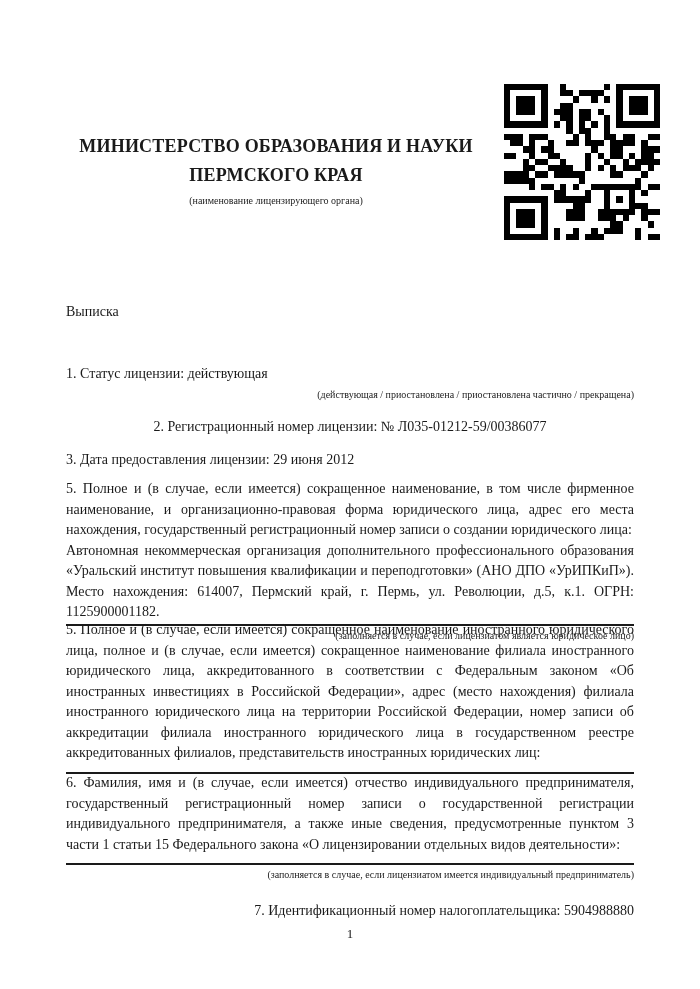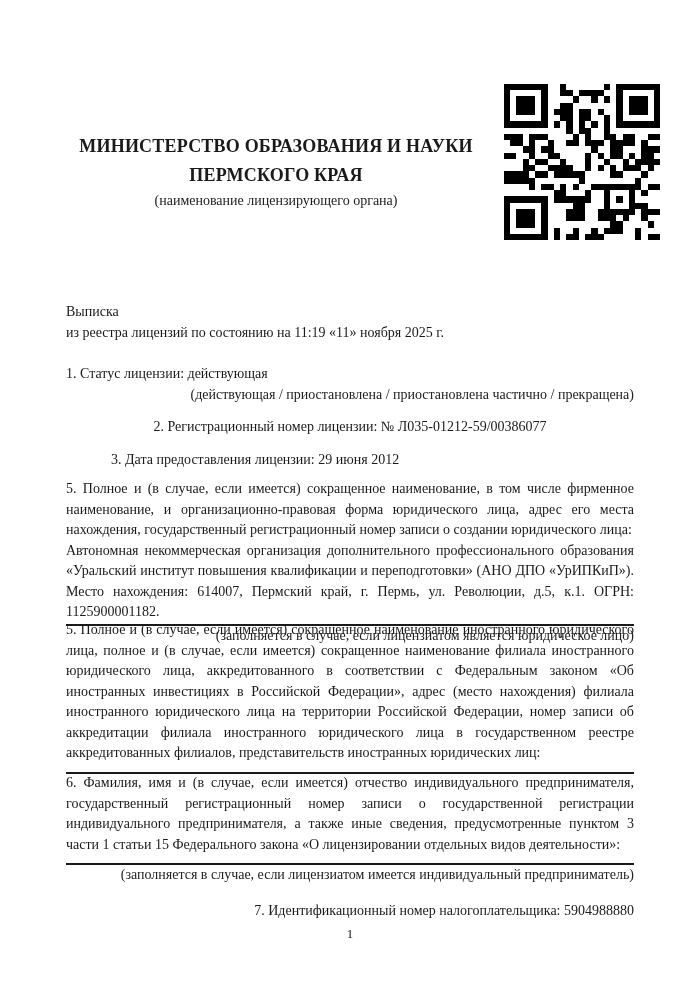--- a/index.html
+++ b/index.html
@@ -16,35 +16,35 @@
   
   .header-left{
     top:132px;left:66px;width:420px;
     text-align:center;
   }
   .ministry-name{
     font-weight:bold;font-size:18px;line-height:29px;
     letter-spacing:0.2px;
   }
   .small-caption{
-    font-size:14px;line-height:13px;color:#222;
+    font-size:10px;line-height:13px;color:#222;
   }
   .header-left .small-caption{margin-top:4px;}
   .qr-box{top:84px;left:504px;width:156px;height:156px;}
   .qr-box svg{width:100%;height:100%;display:block;}
   
   .doc-title{
     top:302px;left:66px;width:568px;
     text-align:left;font-size:14px;line-height:20.5px;
   }
   
   .sec{left:66px;width:568px;font-size:14px;line-height:20.5px;}
   .sec-1{top:364px;}
   .sec-2{top:417px;text-align:center;}
-  .sec-3{top:450px;margin-left:45px;}
+  .sec-3{top:450px;}
   .sec-4{top:479px;}
   .sec-5{top:620px;}
   .sec-6{top:773px;}
   .sec-7{top:901px;text-align:right;}
   .para{text-align:justify;}
   .center-cap{text-align:right;margin-top:3px;}
   .fill-rule{
     border:0;border-top:2px solid #1a1a1a;height:0;
     margin:1px 0 2px 0;
   }
@@ -285,21 +285,20 @@
           <rect x="0" y="24" width="7" height="1"></rect>
           <rect x="0" y="19" width="1" height="5"></rect>
           <rect x="6" y="19" width="1" height="5"></rect>
           <rect x="2" y="20" width="3" height="3"></rect>
         </g>
     </svg>
   </div>
 
   <div class="abs doc-title">
     <div>Выписка</div>
-    <div>из реестра лицензий по состоянию на 11:19 «11» ноября 2025 г.</div>
   </div>
 
   <div class="abs sec sec-1">
     <div>1. Статус лицензии: действующая</div>
     <div class="small-caption center-cap">(действующая / приостановлена / приостановлена частично / прекращена)</div>
   </div>
 
   <div class="abs sec sec-2">2. Регистрационный номер лицензии: № Л035-01212-59/00386077</div>
 
   <div class="abs sec sec-3">3. Дата предоставления лицензии: 29 июня 2012</div>

